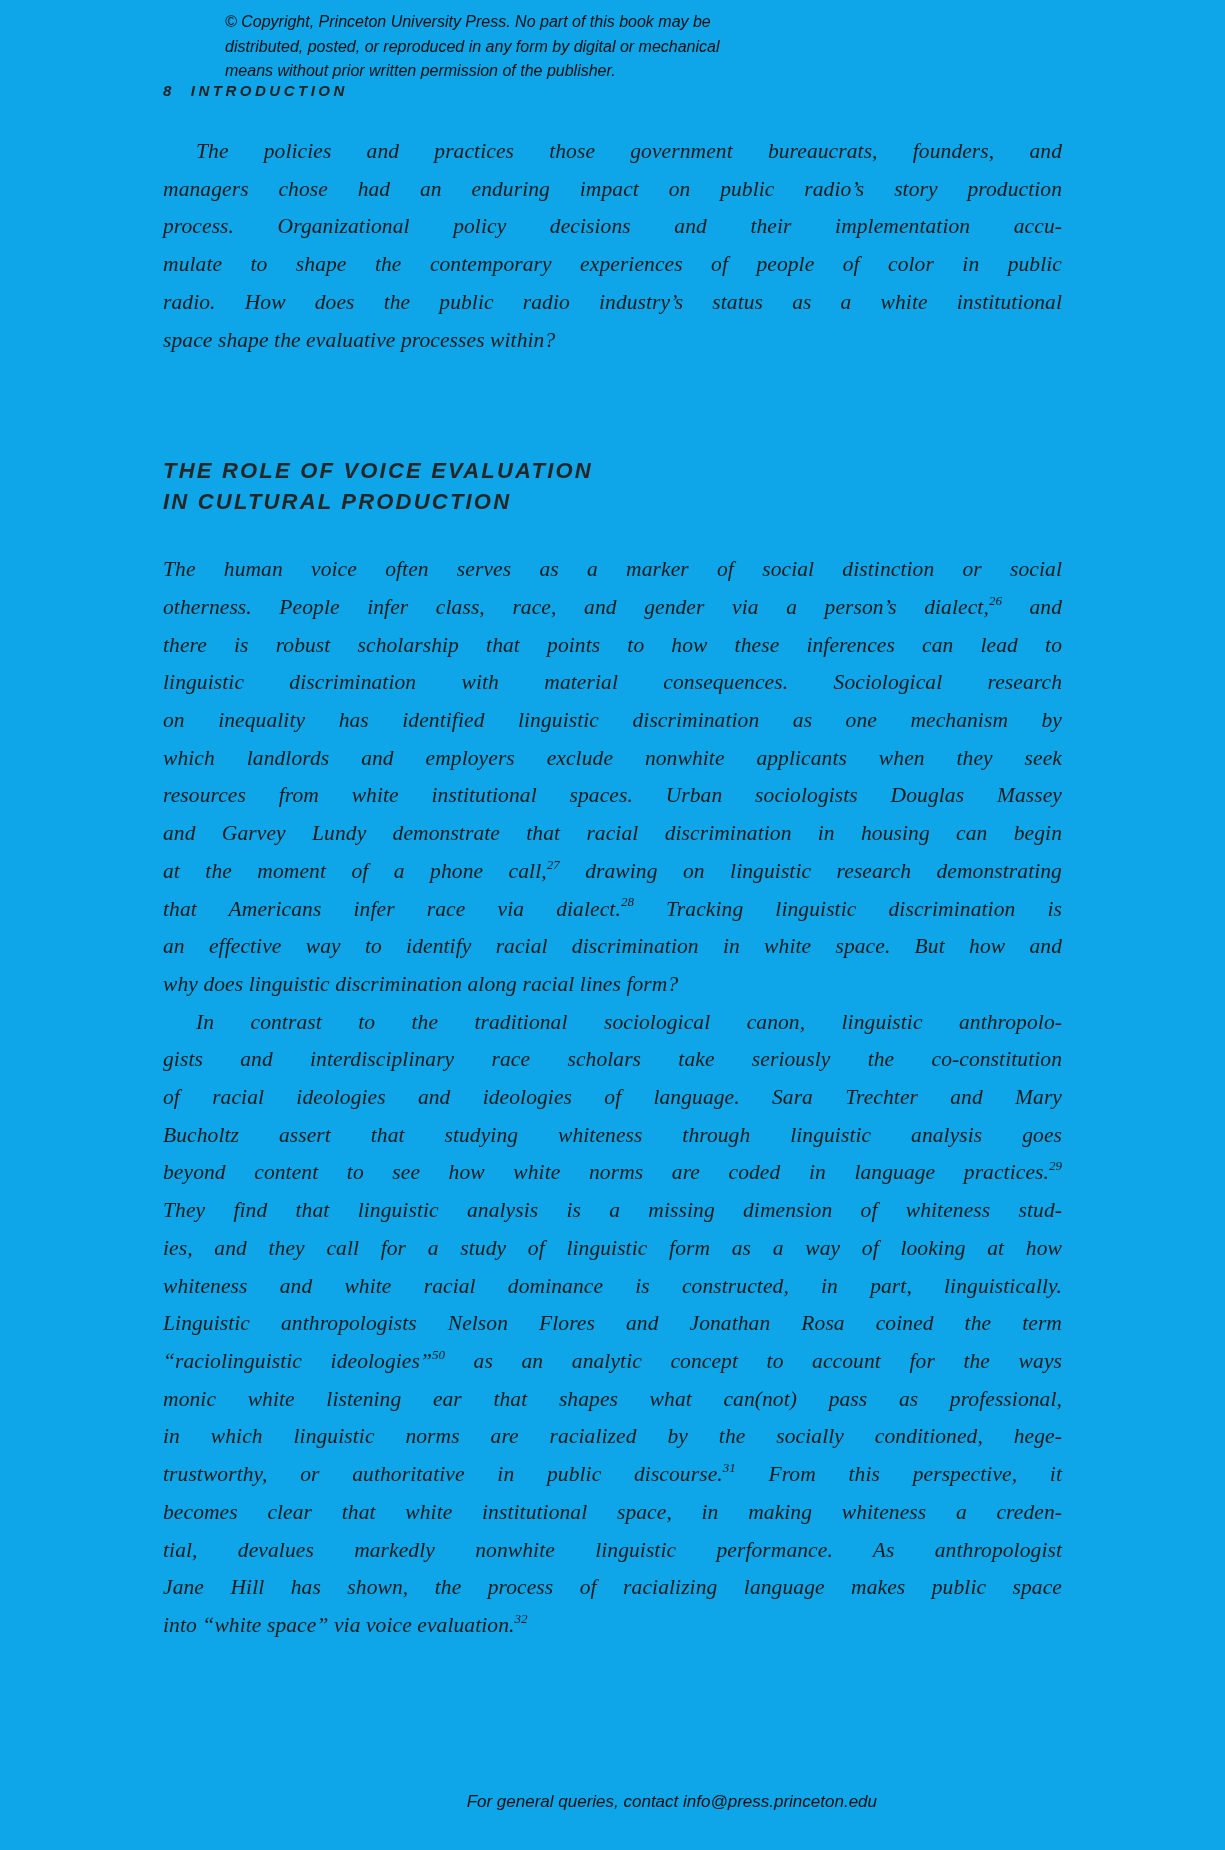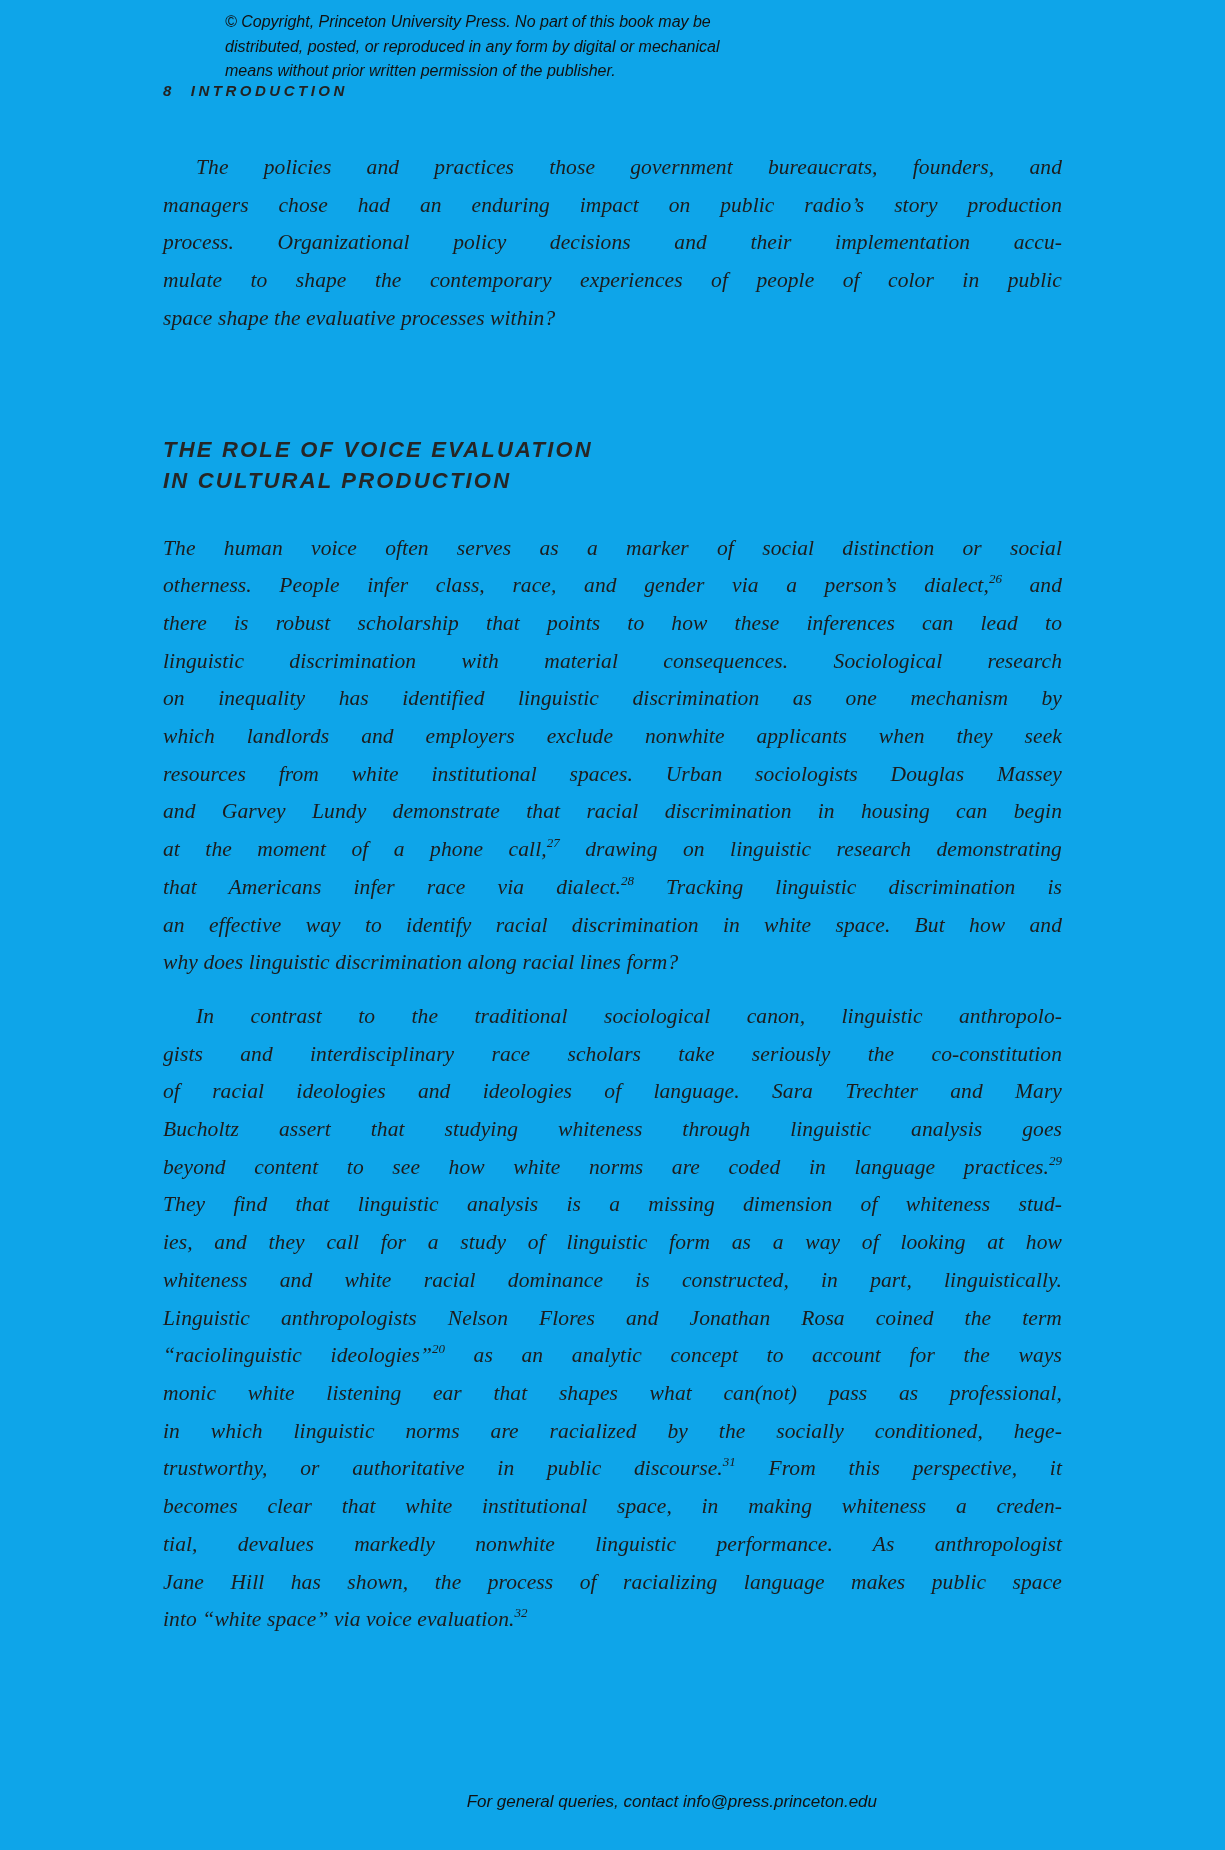--- a/index.html
+++ b/index.html
@@ -41,21 +41,21 @@
   }
   .para .line {
     font-size: 21.5px;
     line-height: 37.7px;
     text-align: justify;
     text-align-last: justify;
     letter-spacing: 0.1px;
     color: #1c1c1c;
   }
   .para .line.last { text-align-last: left; }
-  .para .line.indent { text-indent: 33px; margin-top: 16px; }
+  .para .line.indent { text-indent: 33px; }
   .para sup {
     font-size: 13px;
     line-height: 0;
     position: relative;
     top: -1px;
     vertical-align: super;
     letter-spacing: 0;
   }
   .section-heading {
     font-family: "Liberation Sans", sans-serif;
@@ -92,20 +92,21 @@
   <div class="running-header">
     <span>8</span><span class="chapter">INTRODUCTION</span>
   </div>
 
   <div class="body-text">
       <div class="para">
         <div class="line indent">The policies and practices those government bureaucrats, founders, and</div>
         <div class="line">managers chose had an enduring impact on public radio’s story production</div>
         <div class="line">process. Organizational policy decisions and their implementation accu-</div>
         <div class="line">mulate to shape the contemporary experiences of people of color in public</div>
+        <div class="line">radio. How does the public radio industry’s status as a white institutional</div>
         <div class="line last">space shape the evaluative processes within?</div>
       </div>
       <div class="section-heading">
         <div>THE ROLE OF VOICE EVALUATION</div>
         <div>IN CULTURAL PRODUCTION</div>
       </div>
       <div class="para">
         <div class="line">The human voice often serves as a marker of social distinction or social</div>
         <div class="line">otherness. People infer class, race, and gender via a person’s dialect,<sup>26</sup> and</div>
         <div class="line">there is robust scholarship that points to how these inferences can lead to</div>
@@ -122,21 +123,21 @@
       <div class="para">
         <div class="line indent">In contrast to the traditional sociological canon, linguistic anthropolo-</div>
         <div class="line">gists and interdisciplinary race scholars take seriously the co-constitution</div>
         <div class="line">of racial ideologies and ideologies of language. Sara Trechter and Mary</div>
         <div class="line">Bucholtz assert that studying whiteness through linguistic analysis goes</div>
         <div class="line">beyond content to see how white norms are coded in language practices.<sup>29</sup></div>
         <div class="line">They find that linguistic analysis is a missing dimension of whiteness stud-</div>
         <div class="line">ies, and they call for a study of linguistic form as a way of looking at how</div>
         <div class="line">whiteness and white racial dominance is constructed, in part, linguistically.</div>
         <div class="line">Linguistic anthropologists Nelson Flores and Jonathan Rosa coined the term</div>
-        <div class="line">“raciolinguistic ideologies”<sup>20</sup> as an analytic concept to account for the ways</div>
+        <div class="line">“raciolinguistic ideologies”<sup>50</sup> as an analytic concept to account for the ways</div>
         <div class="line">monic white listening ear that shapes what can(not) pass as professional,</div>
         <div class="line">in which linguistic norms are racialized by the socially conditioned, hege-</div>
         <div class="line">trustworthy, or authoritative in public discourse.<sup>31</sup> From this perspective, it</div>
         <div class="line">becomes clear that white institutional space, in making whiteness a creden-</div>
         <div class="line">tial, devalues markedly nonwhite linguistic performance. As anthropologist</div>
         <div class="line">Jane Hill has shown, the process of racializing language makes public space</div>
         <div class="line last">into “white space” via voice evaluation.<sup>32</sup></div>
       </div>
     </div>
 

